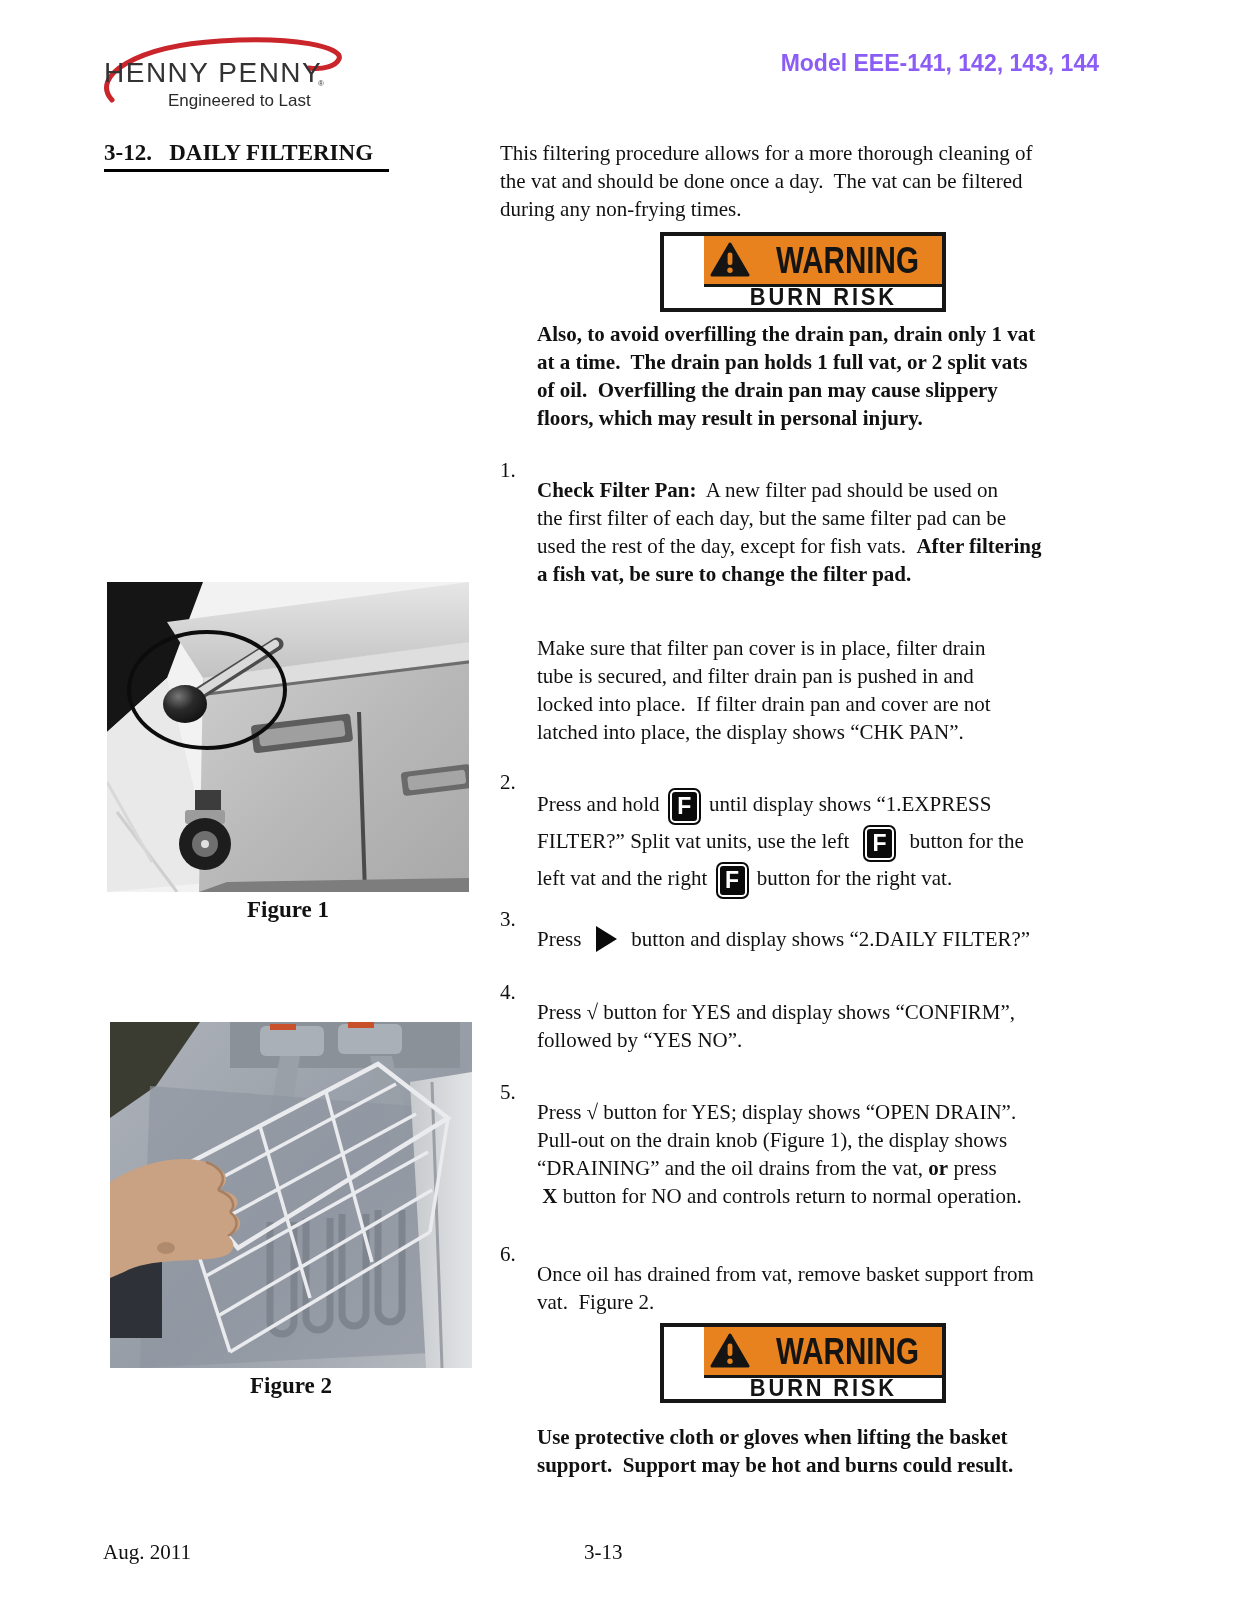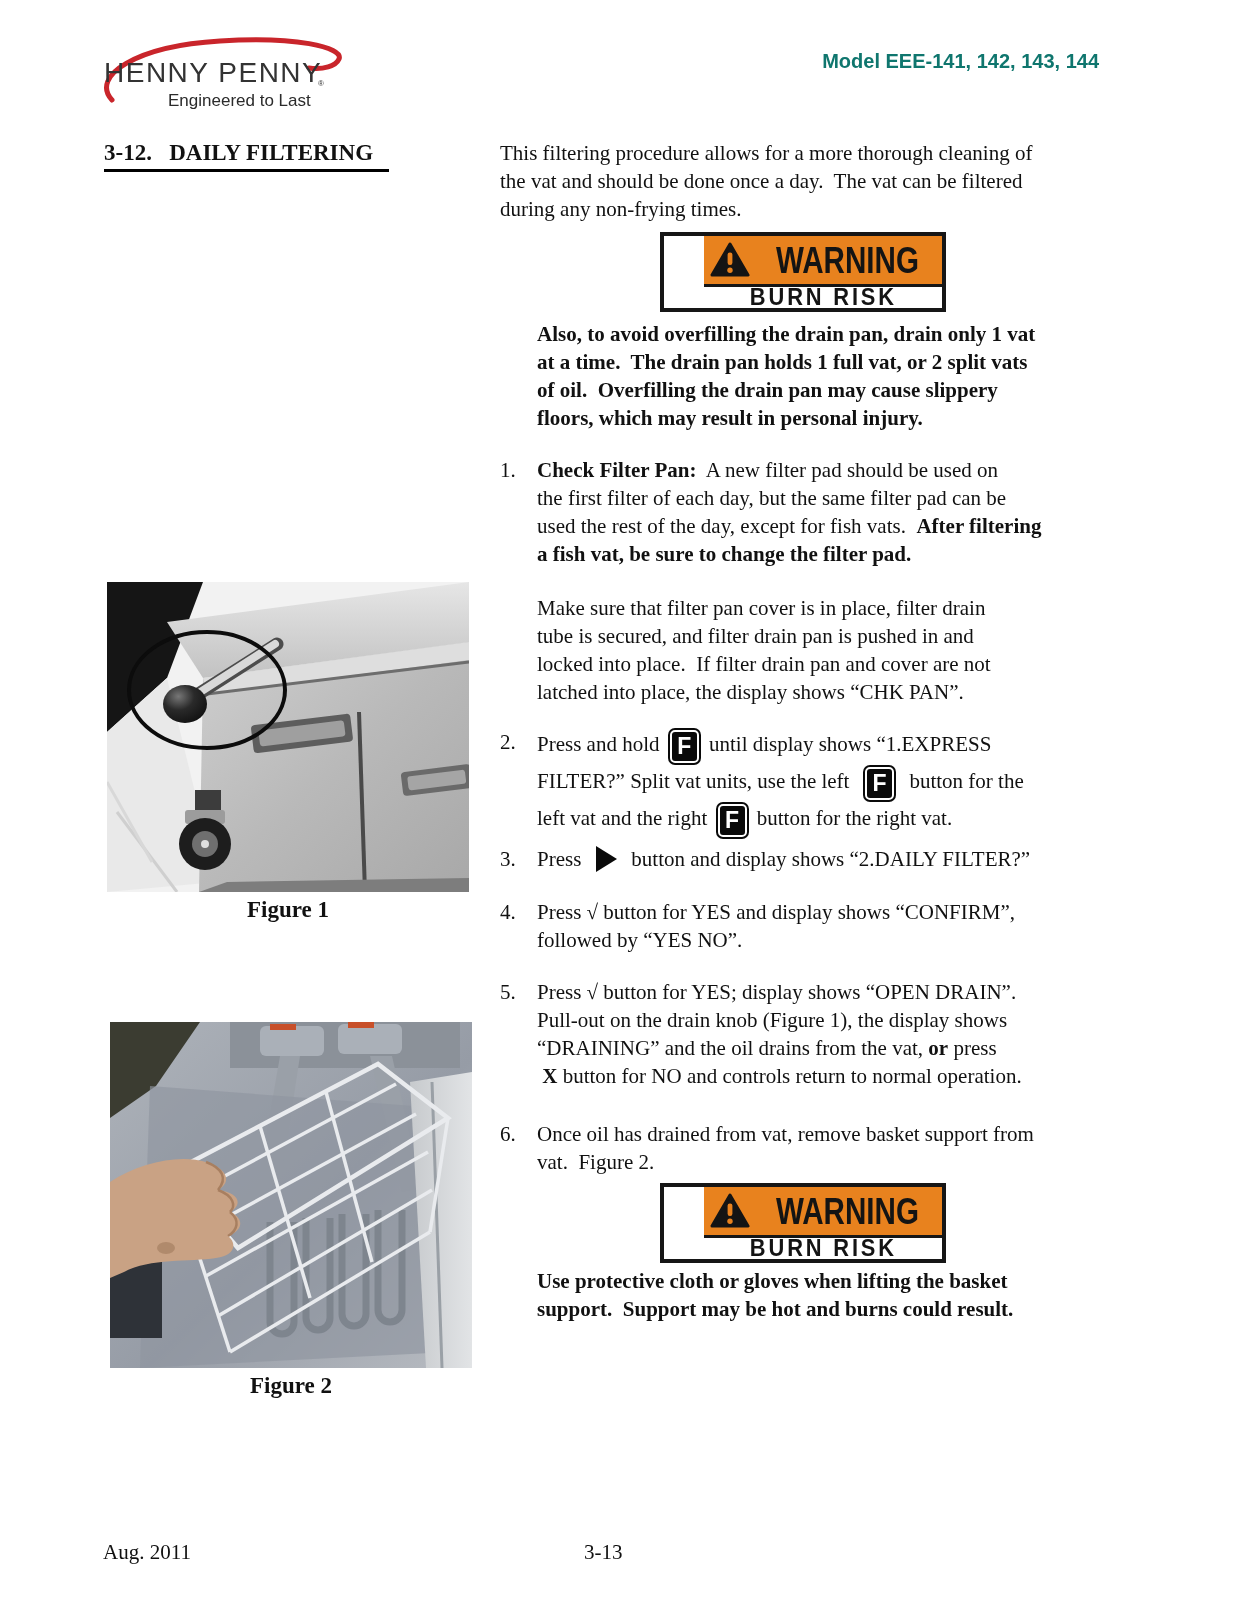--- a/index.html
+++ b/index.html
@@ -4,36 +4,36 @@
 <style>
   html,body{margin:0;padding:0;}
   body{
     width:1237px;height:1600px;position:relative;background:#ffffff;
     font-family:"Liberation Serif", serif;color:#111;overflow:hidden;
   }
   
   .logo{position:absolute;left:98px;top:34px;width:260px;height:78px;}
   .model-line{
     position:absolute;top:50px;right:138px;
-    font-family:"Liberation Sans", sans-serif;font-weight:bold;font-size:20px;color:#0f766e;
+    font-family:"Liberation Sans", sans-serif;font-weight:bold;font-size:23px;color:#8b5cf6;
   }
   
   .section-heading{
     position:absolute;left:104px;top:140px;
     font-size:23px;font-weight:bold;white-space:pre;
     border-bottom:3px solid #000;padding:0 16px 3px 0;
   }
   
   .right-col{position:absolute;left:500px;top:139px;width:680px;}
   .para{font-size:21px;line-height:28px;white-space:pre-wrap;}
   .bold-note{font-size:21px;line-height:28px;white-space:pre-wrap;font-weight:bold;margin-left:37px;}
   
   .step{display:flex;align-items:flex-start;}
   .step-num{flex:0 0 37px;font-size:21px;line-height:28px;}
-  .step-text{flex:1;font-size:21px;line-height:28px;white-space:pre-wrap;}
+  .step-text{flex:1;font-size:21px;line-height:28px;white-space:pre-wrap;margin-top:20px;}
   .step-text b{font-weight:bold;}
   
   .badge{width:238px;border:4px solid #161616;background:#fff;margin-left:160px;padding-left:40px;}
   .badge-top{height:48px;background:#e8821e;border-bottom:3px solid #161616;
     display:flex;align-items:center;justify-content:center;gap:8px;}
   .badge-title{
     font-family:"Liberation Sans", sans-serif;font-weight:bold;font-size:37px;color:#141414;
     transform:scaleX(0.80);transform-origin:center;letter-spacing:0px;line-height:1;
   }
   .badge-bottom{height:21px;background:#fff;display:flex;align-items:center;justify-content:center;border-radius:8px;}
@@ -163,21 +163,21 @@
         <rect x="17.6" y="10.5" width="4.8" height="12.5" rx="2.2" fill="#e8821e"></rect>
         <circle cx="20" cy="28.2" r="2.7" fill="#e8821e"></circle>
       </svg>
       <span class="badge-title">WARNING</span>
     </div>
     <div class="badge-bottom">
       <span class="badge-sub">BURN RISK</span>
     </div>
   </div>
 
-  <div class="bold-note" style="margin-top:4px;">Use protective cloth or gloves when lifting the basket
+  <div class="bold-note" style="margin-top:20px;">Use protective cloth or gloves when lifting the basket
 support.  Support may be hot and burns could result.</div>
 
 </div>
 
 <div class="figure" style="left:107px;top:582px;width:362px;">
   <svg class="photo" width="362" height="310" viewBox="0 0 362 310">
     <defs>
       <linearGradient id="steel1" x1="0" y1="0" x2="1" y2="1">
         <stop offset="0" stop-color="#cfcfcf"></stop>
           <stop offset="0.5" stop-color="#b9b9b9"></stop>

